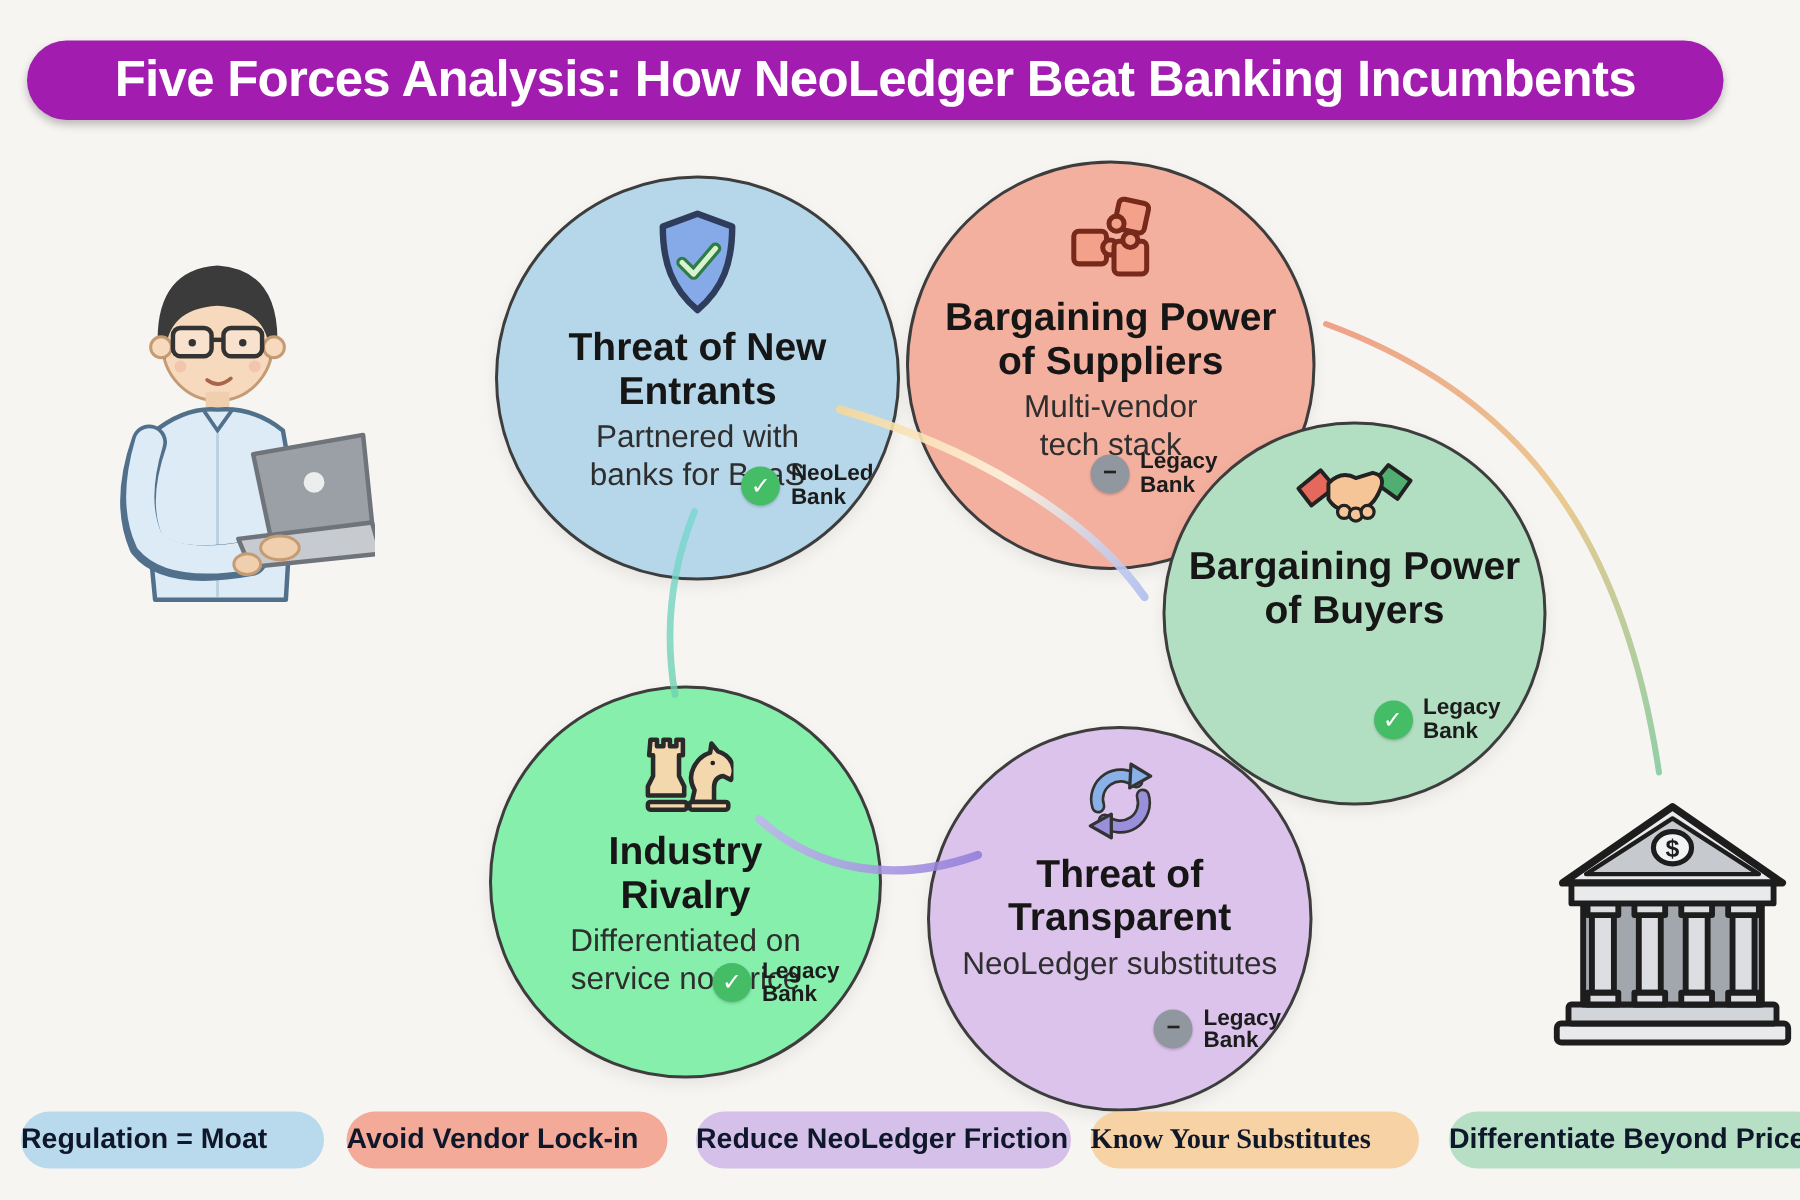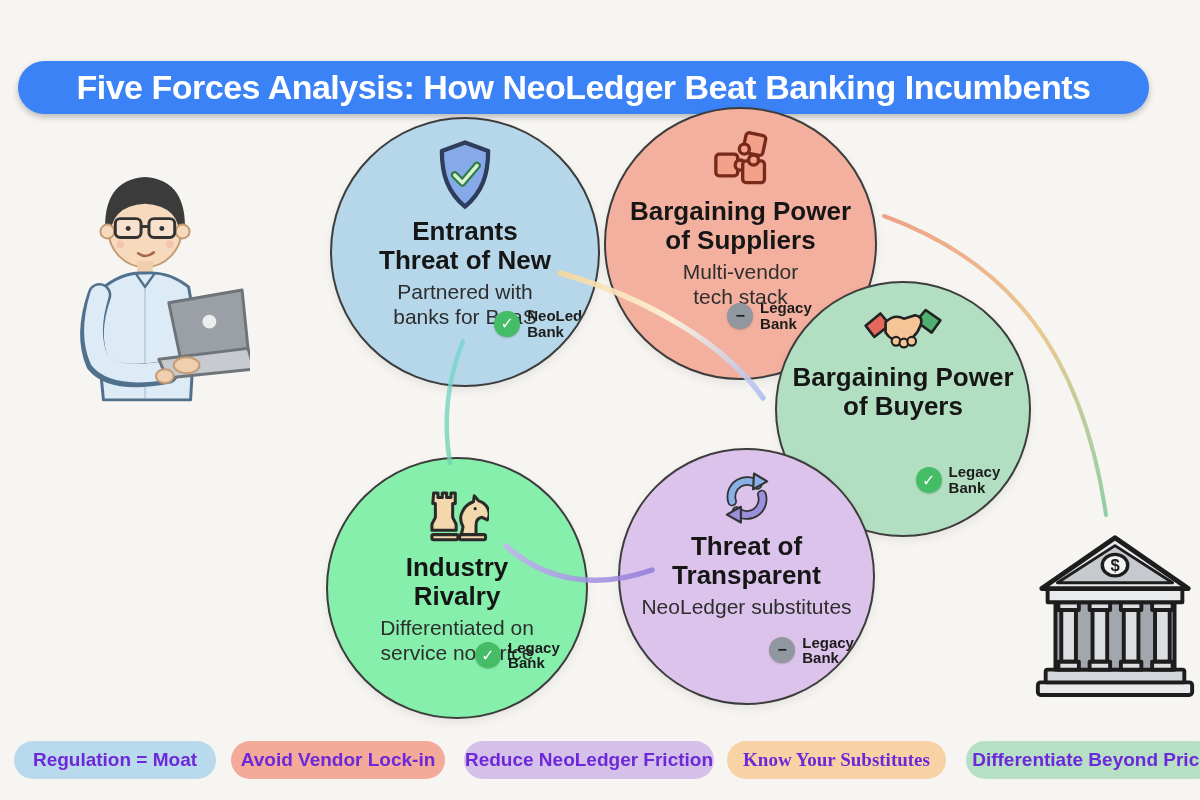--- a/index.html
+++ b/index.html
@@ -30,28 +30,28 @@
 
   
   .arcs{position:absolute;left:0;top:0;pointer-events:none;}
 
   
   .person{position:absolute;left:42px;top:164px;width:208px;height:238px;}
   .bank{position:absolute;left:1032px;top:526px;width:166px;height:176px;}
 
   
   .pill{position:absolute;top:741px;height:38px;border-radius:19px;display:flex;align-items:center;
-        justify-content:center;font-size:19px;font-weight:800;color:#6d28d9;white-space:nowrap;}
+        justify-content:flex-start;font-size:19px;font-weight:800;color:#0f172a;white-space:nowrap;}
 </style>
 </head>
 <body>
 
 <div class="stage">
 
-  <div class="banner" style="background: #3b82f6; margin-top: 34px;">
+  <div class="banner" style="background: #a21caf;">
     <span>Five Forces Analysis: How NeoLedger Beat Banking Incumbents</span>
   </div>
 
   <div class="person">
     <svg viewBox="0 0 210 240" width="208" height="238">
       <ellipse cx="104" cy="66" rx="37" ry="38" fill="#f7d9bd" stroke="#c59b74" stroke-width="2"></ellipse>
       <path d="M64 72 Q60 16 104 13 Q148 16 144 72 L139 76 Q140 42 104 40 Q68 42 69 76 Z" fill="#3b3b3b"></path>
       <circle cx="66" cy="68" r="7" fill="#f7d9bd" stroke="#c59b74" stroke-width="2"></circle>
       <circle cx="142" cy="68" r="7" fill="#f7d9bd" stroke="#c59b74" stroke-width="2"></circle>
       <rect x="74" y="55" width="26" height="19" rx="5" fill="rgba(255,255,255,.25)" stroke="#333" stroke-width="3"></rect>
@@ -78,22 +78,22 @@
 
   <div class="force" style="left: 330px; top: 117px; width: 270px; height: 270px; background: rgb(181, 215, 233);">
     <span class="icon">
       <svg viewBox="0 0 72 84" width="62" height="72">
         <path d="M36 4 L63 14 C63 42 56 62 36 79 C16 62 9 42 9 14 Z" fill="#86a9e7" stroke="#2e3d5c" stroke-width="5" stroke-linejoin="round"></path>
         <path d="M24 42 L33 51 L50 31" fill="none" stroke="#2e7d47" stroke-width="9" stroke-linecap="round" stroke-linejoin="round"></path>
         <path d="M24 42 L33 51 L50 31" fill="none" stroke="#d9f2d0" stroke-width="4" stroke-linecap="round" stroke-linejoin="round"></path>
       </svg>
     </span>
     <div class="heading">
-      <span>Entrants</span>
-        <span>Threat of New</span>
+      <span>Threat of New</span>
+        <span>Entrants</span>
     </div>
     <div class="sub">
       <span>Partnered with</span>
         <span>banks for BaaS</span>
     </div>
     <div class="badge" style="left:61%;top:71%;">
       <span class="dot" style="background: rgb(69, 189, 102);">✓</span>
       <span class="badge-label">
         <span>NeoLedger</span>
           <span>Bank</span>
@@ -179,21 +179,21 @@
     </div>
     <div class="badge" style="left:57%;top:70%;">
       <span class="dot" style="background: rgb(69, 189, 102);">✓</span>
       <span class="badge-label">
         <span>Legacy</span>
           <span>Bank</span>
       </span>
     </div>
   </div>
 
-  <div class="force" style="left: 618px; top: 448px; width: 257px; height: 257px; background: rgb(220, 195, 236);">
+  <div class="force" style="left: 618px; top: 484px; width: 257px; height: 257px; background: rgb(220, 195, 236);">
     <span class="icon">
       <svg viewBox="0 0 64 64" width="56" height="56">
         <path d="M15 36 A18 18 0 0 1 44 17" fill="none" stroke="#333" stroke-width="11" stroke-linecap="round"></path>
         <path d="M15 36 A18 18 0 0 1 44 17" fill="none" stroke="#8ab0e8" stroke-width="7" stroke-linecap="round"></path>
         <polygon points="40,4 55,13 39,22" fill="#8ab0e8" stroke="#333" stroke-width="2.5" stroke-linejoin="round"></polygon>
         <path d="M49 28 A18 18 0 0 1 20 47" fill="none" stroke="#333" stroke-width="11" stroke-linecap="round"></path>
         <path d="M49 28 A18 18 0 0 1 20 47" fill="none" stroke="#9a8fdb" stroke-width="7" stroke-linecap="round"></path>
         <polygon points="25,42 9,51 25,60" fill="#9a8fdb" stroke="#333" stroke-width="2.5" stroke-linejoin="round"></polygon>
       </svg>
     </span>

